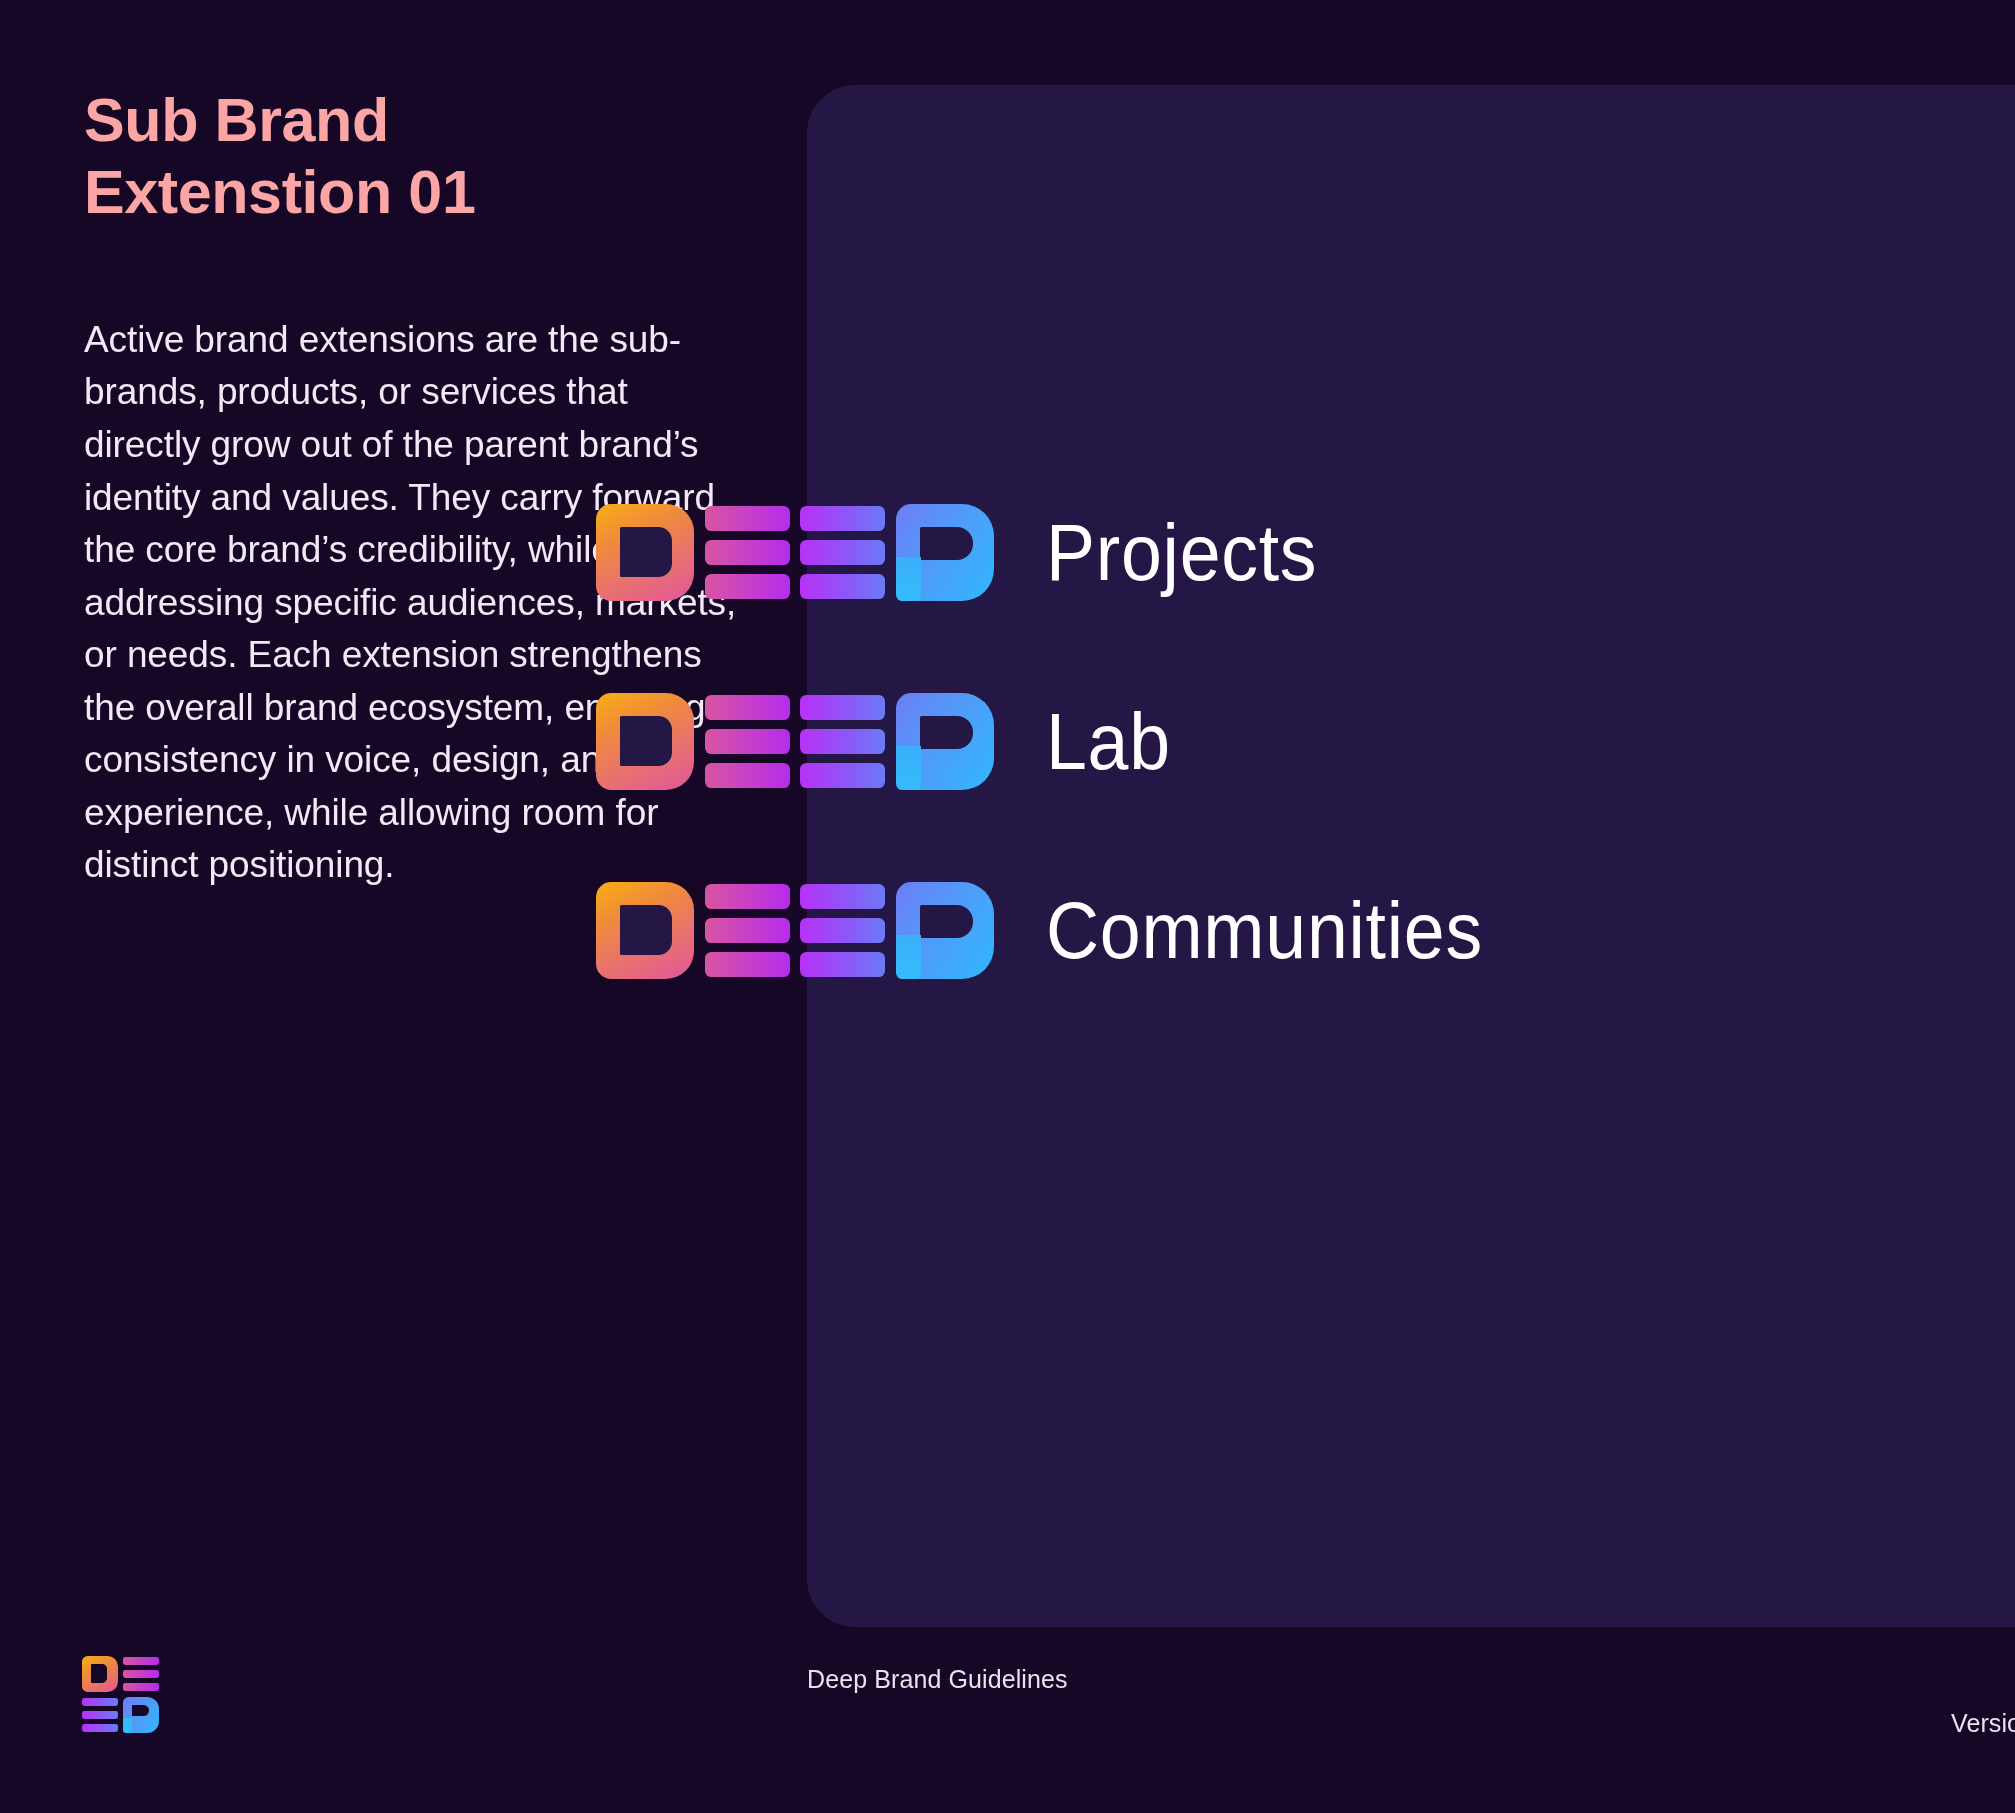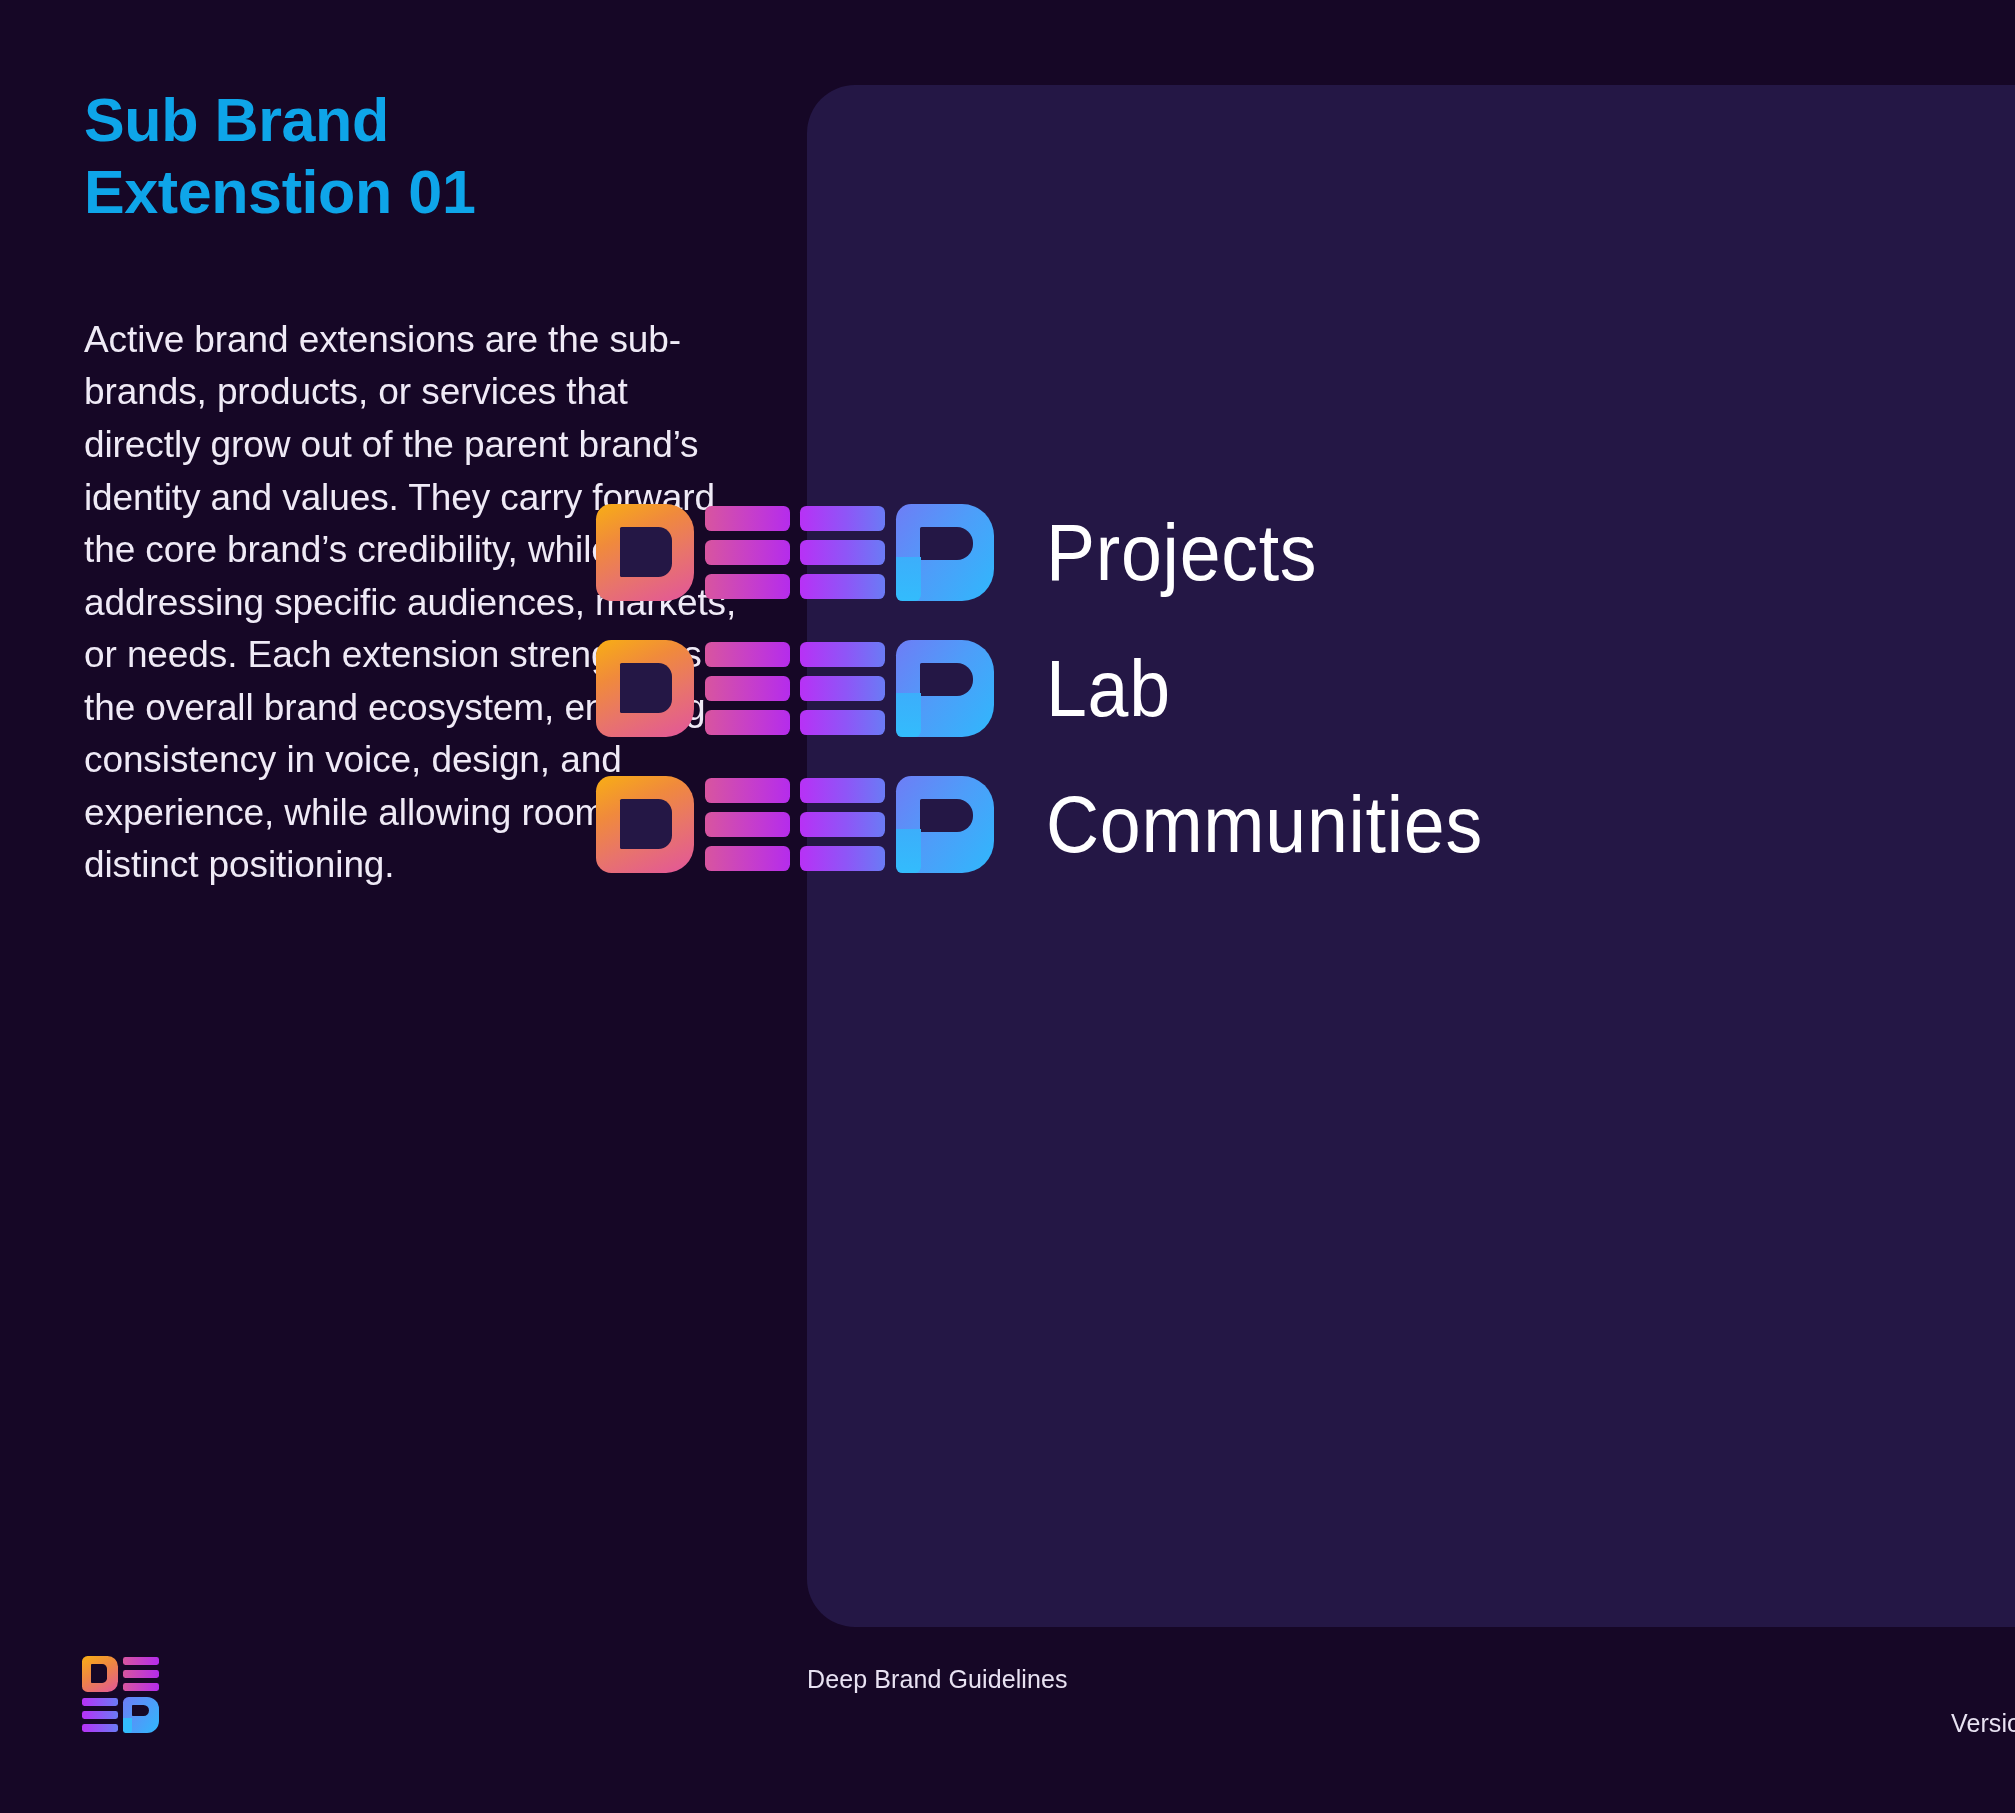--- a/index.html
+++ b/index.html
@@ -23,21 +23,21 @@
     left:84px; top:85px;
     width:685px;
   }
 
   .page-title {
     font-family:"Liberation Sans", sans-serif;
     font-weight:700;
     font-size:61px;
     line-height:1.18;
     letter-spacing:-0.4px;
-    color:#0ea5e9;
+    color:#fca5a5;
     white-space:pre-line;
   }
 
   .body-copy {
     margin-top:85px;
     font-family:"Liberation Sans", sans-serif;
     font-weight:400;
     font-size:37px;
     line-height:1.42;
     letter-spacing:-0.1px;
@@ -54,21 +54,21 @@
     border-radius:48px;
   }
 
   
   .lockups {
     position:absolute;
     left:596px;
     top:504px;
     display:flex;
     flex-direction:column;
-    gap:39px;
+    gap:92px;
   }
 
   .lockup {
     display:flex;
     align-items:center;
     gap:52px;
   }
 
   
   .mark {

